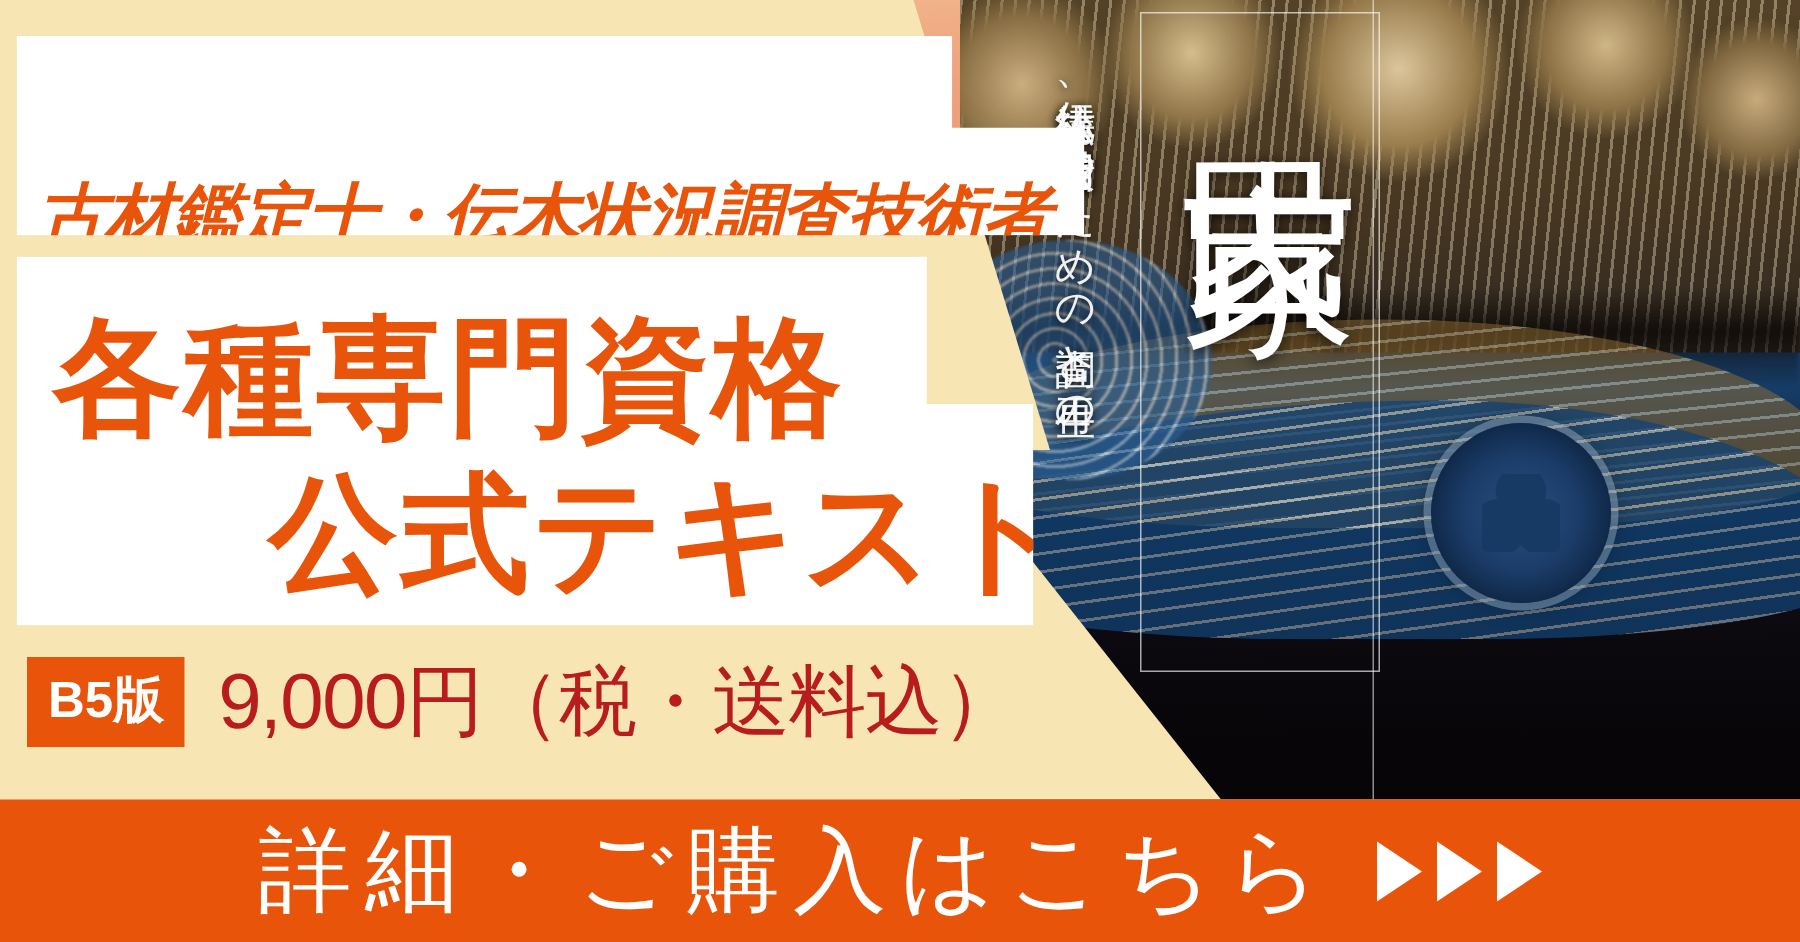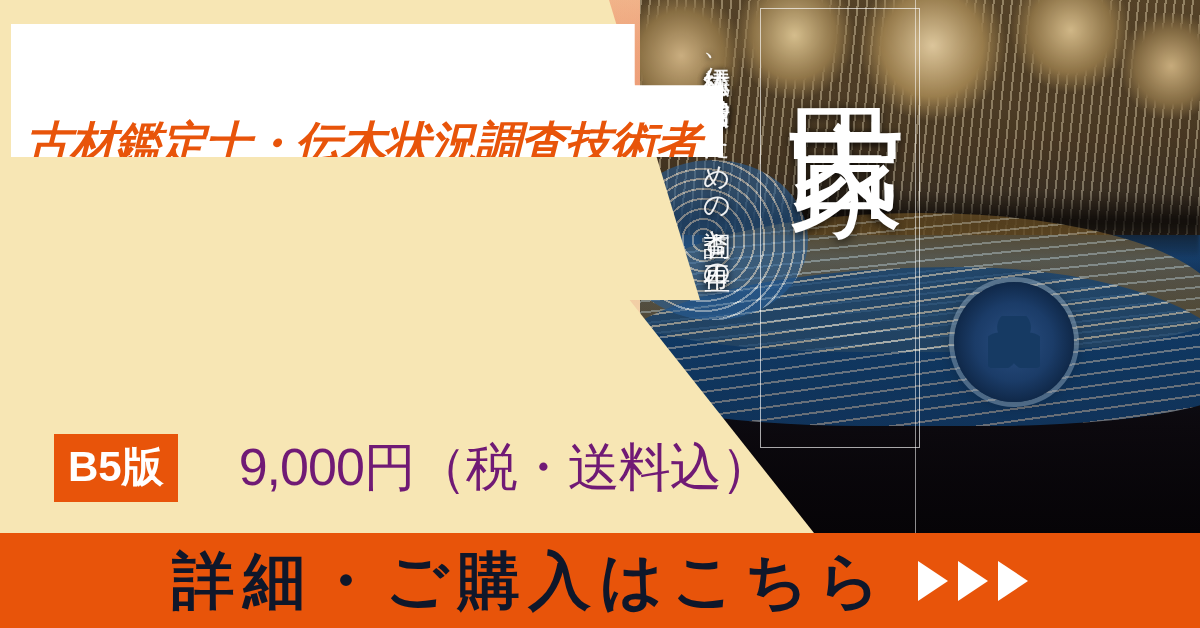--- a/index.html
+++ b/index.html
@@ -241,52 +241,50 @@
   .price-row {
     position:absolute;
     left:18px; top:433px;
     display:flex;
     align-items:center;
     gap:22px;
   }
   .size-badge {
     background:#e8540a;
     color:#ffffff;
-    font-size:42px;
+    font-size:34px;
     font-weight:700;
     line-height:1;
     padding:12px 14px 14px 14px;
     letter-spacing:0px;
     white-space:nowrap;
-    margin-left:36px;
   }
   .price-text {
     font-size:52px;
     font-weight:400;
-    color:#701a75;
+    color:#b91c1c;
     letter-spacing:-1px;
     white-space:nowrap;
-    margin-left:39px;
   }
 
   
   .cta-bar {
     position:absolute;
     left:0; bottom:0;
     width:1200px; height:95px;
     background:#e8540a;
     display:flex;
     align-items:center;
     justify-content:center;
     gap:28px;
   }
   .cta-text {
-    color:#0f172a;
+    color:#ffffff;
     font-size:62px;
-    font-weight:700;
+    font-weight:400;
     letter-spacing:9px;
     white-space:nowrap;
     line-height:1;
   }
   .cta-arrows {
     display:flex;
     gap:10px;
     align-items:center;
   }
   .cta-arrows i {
@@ -319,20 +317,24 @@
   <div class="cover-title">古民家</div>
   <div class="cover-subtitle">伝統構法、古民家活用のための調査と再生の</div>
 
   <div class="wedge-mid"></div>
   <div class="wedge-lower"></div>
 
   <div class="panel-top">
     <div class="headline-2">古材鑑定士・伝木状況調査技術者</div>
   </div>
 
+  <div class="panel-main">
+    <div class="main-line1">各種専門資格</div>
+    <div class="main-line2">公式テキスト</div>
+  </div>
 
   <div class="price-row">
     <div class="size-badge">B5版</div>
     <div class="price-text">9,000円（税・送料込）</div>
   </div>
 
   <div class="cta-bar">
     <span class="cta-text">詳細・ご購入はこちら</span>
     <span class="cta-arrows">
       <i></i>

